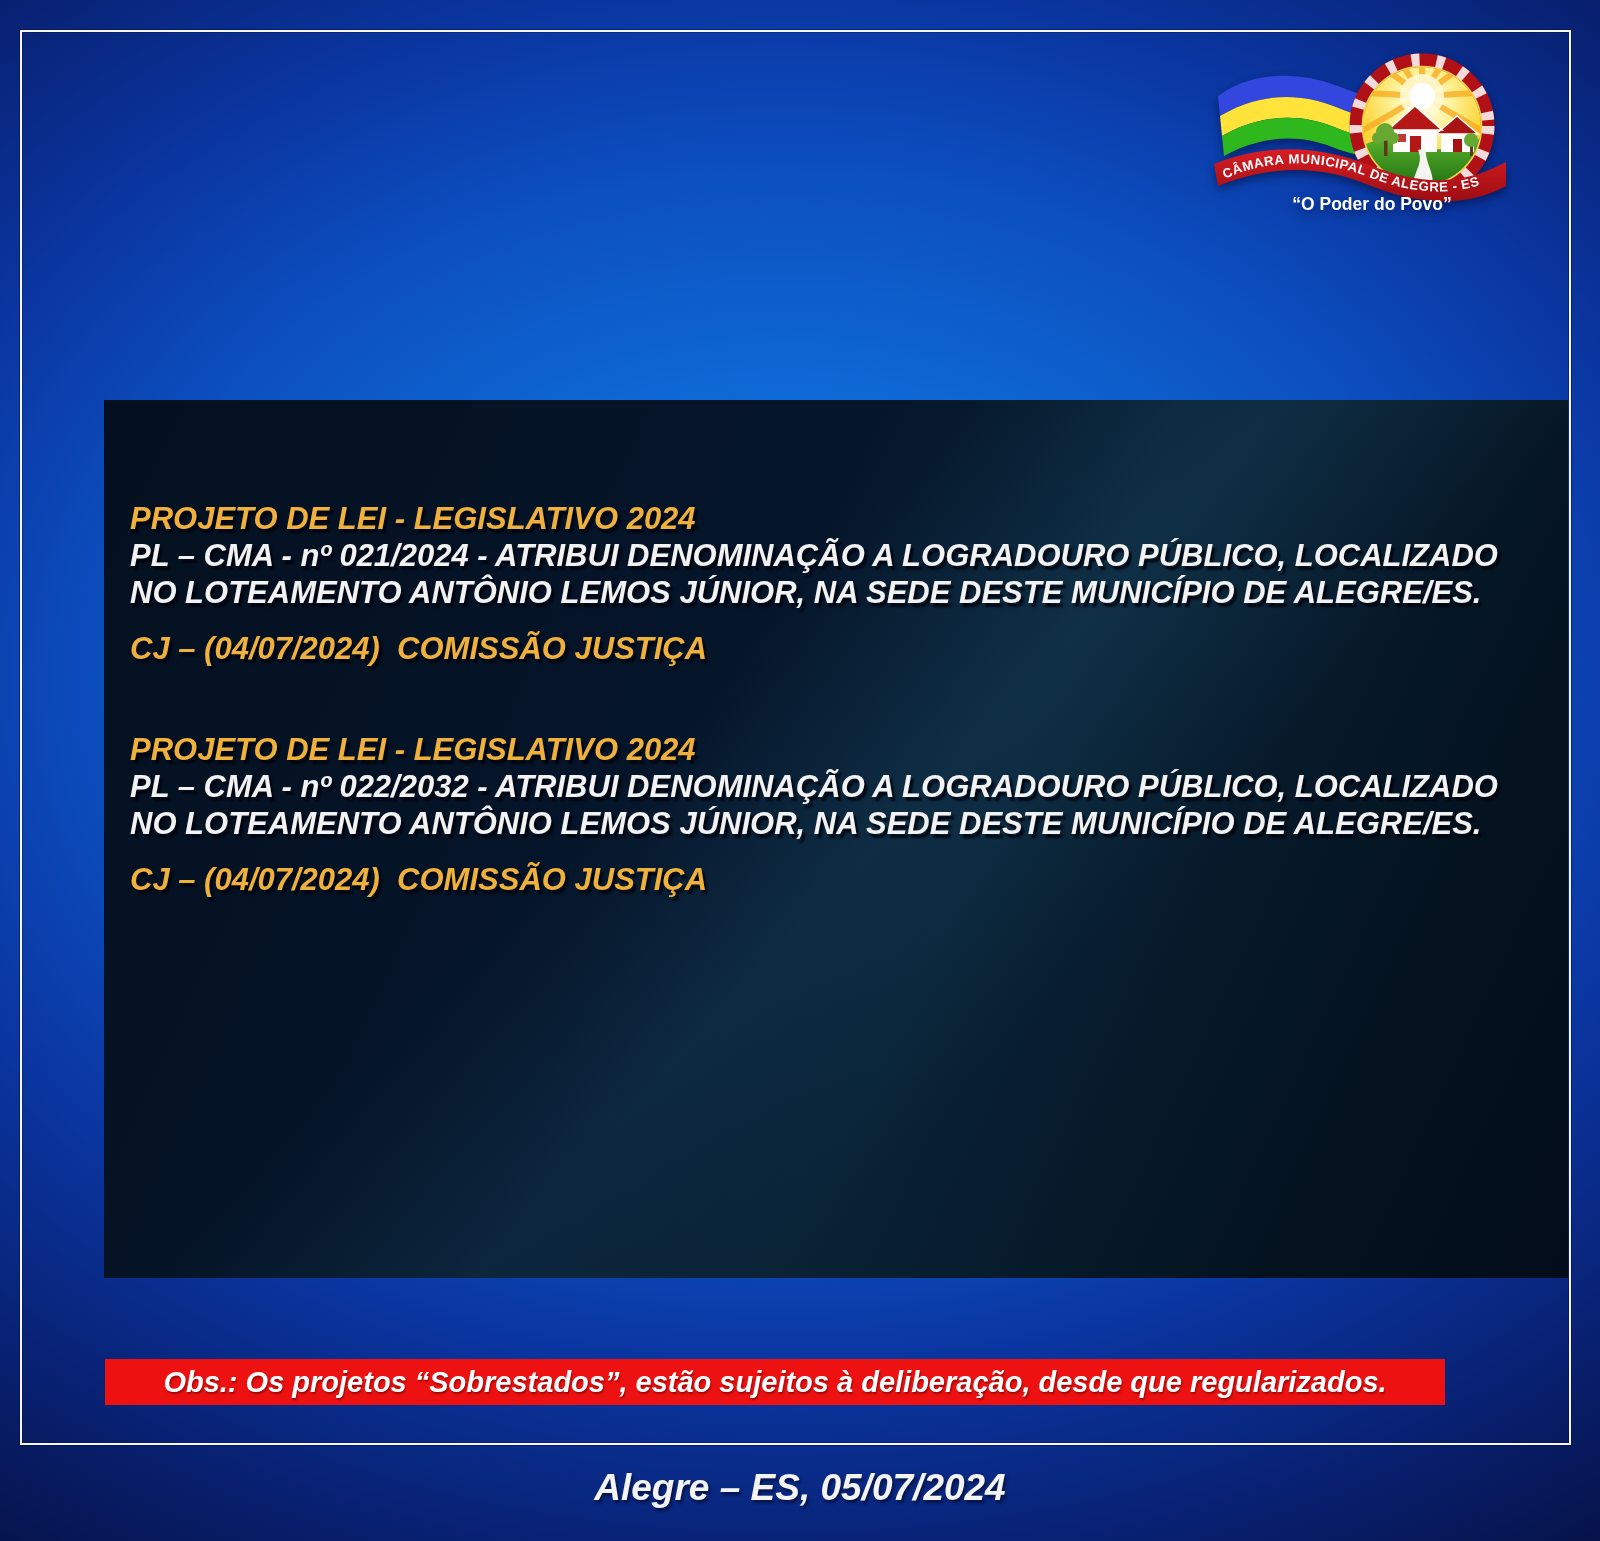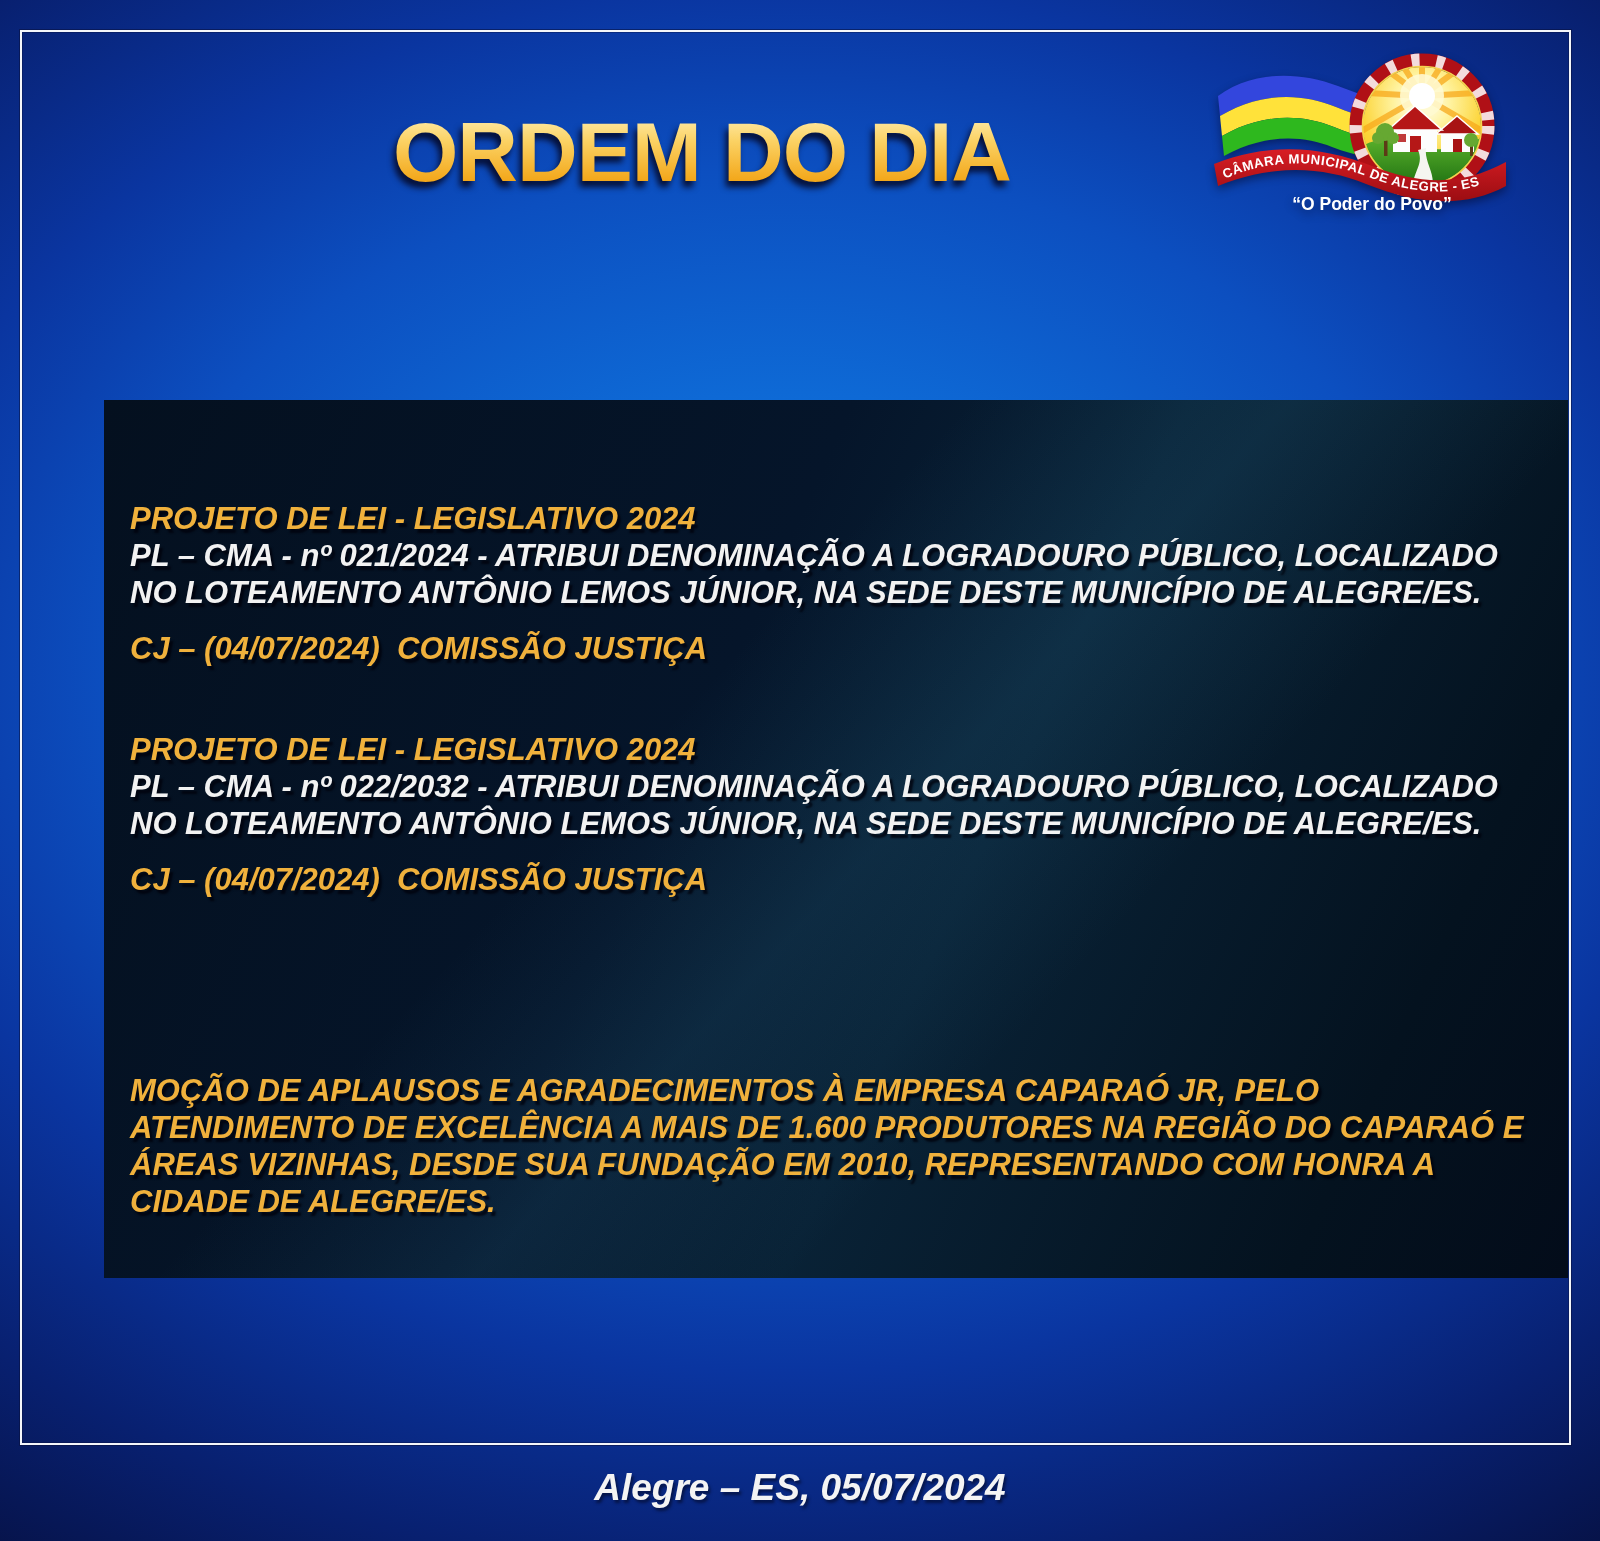--- a/index.html
+++ b/index.html
@@ -70,21 +70,20 @@
   }
   svg text{font-family:"Liberation Sans","DejaVu Sans",sans-serif;}
 </style>
 </head>
 <body>
 
 <div class="canvas">
 
   <div class="frame"></div>
 
-  <h1 class="title">ORDEM DO DIA</h1>
 
 
   <div class="logo">
     <svg width="300" height="176" viewBox="0 0 300 176">
       <defs>
         <radialGradient id="skyG" cx="0.5" cy="0.3" r="0.85">
           <stop offset="0" stop-color="#ffffff"></stop>
           <stop offset="0.28" stop-color="#fff3a0"></stop>
           <stop offset="0.62" stop-color="#fcd437"></stop>
           <stop offset="1" stop-color="#f2b31c"></stop>
@@ -171,22 +170,21 @@
     <p class="panel-text gold sec1-heading">PROJETO DE LEI - LEGISLATIVO 2024</p>
     <p class="panel-text white sec1-body">PL – CMA - nº 021/2024 - ATRIBUI DENOMINAÇÃO A LOGRADOURO PÚBLICO, LOCALIZADO
 NO LOTEAMENTO ANTÔNIO LEMOS JÚNIOR, NA SEDE DESTE MUNICÍPIO DE ALEGRE/ES.</p>
     <p class="panel-text gold sec1-committee">CJ – (04/07/2024)  COMISSÃO JUSTIÇA</p>
 
     <p class="panel-text gold sec2-heading">PROJETO DE LEI - LEGISLATIVO 2024</p>
     <p class="panel-text white sec2-body">PL – CMA - nº 022/2032 - ATRIBUI DENOMINAÇÃO A LOGRADOURO PÚBLICO, LOCALIZADO
 NO LOTEAMENTO ANTÔNIO LEMOS JÚNIOR, NA SEDE DESTE MUNICÍPIO DE ALEGRE/ES.</p>
     <p class="panel-text gold sec2-committee">CJ – (04/07/2024)  COMISSÃO JUSTIÇA</p>
 
-    <p class="panel-text gold motion">MOÇÃO DE APLAUSOS E AGRADECIMENTOS À EMPRESA CAPARAÓ JR, PELO
-ATENDIMENTO DE EXCELÊNCIA A MAIS DE 1.600 PRODUTORES NA REGIÃO DO CAPARAÓ E
-ÁREAS VIZINHAS, DESDE SUA FUNDAÇÃO EM 2010, REPRESENTANDO COM HONRA A
-CIDADE DE ALEGRE/ES.</p>
   </div>
 
+  <div class="notice">
+    <span>Obs.: Os projetos “Sobrestados”, estão sujeitos à deliberação, desde que regularizados.</span>
+  </div>
 
   <div class="footer">Alegre – ES, 05/07/2024</div>
 
 </div>
 
 </body></html>

